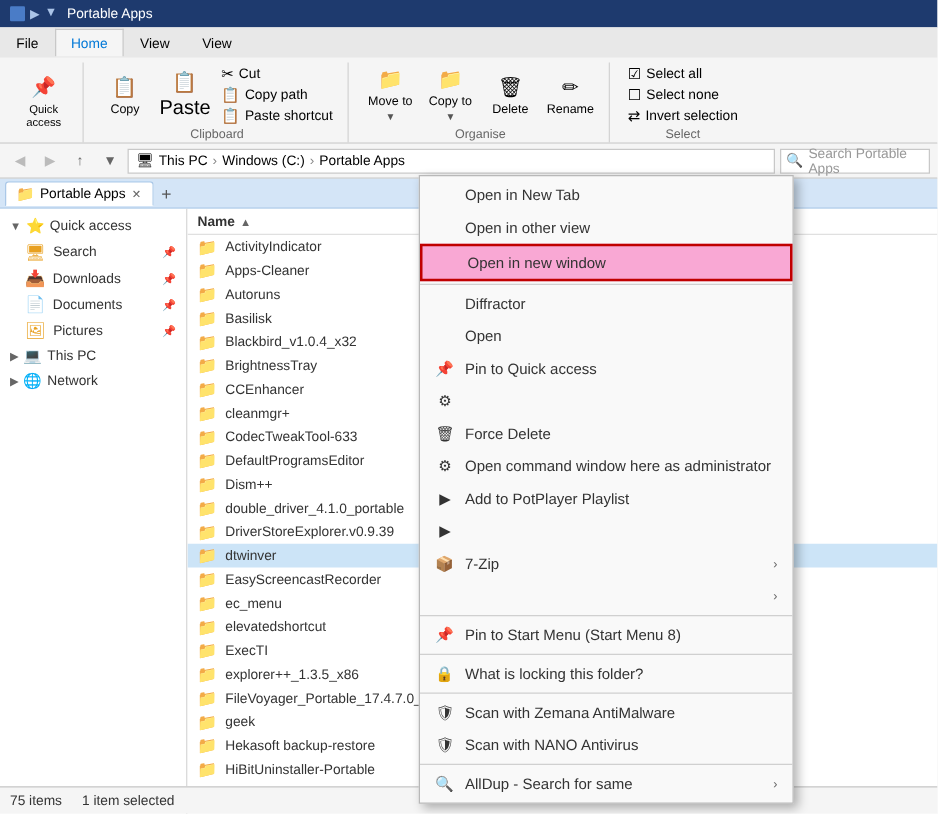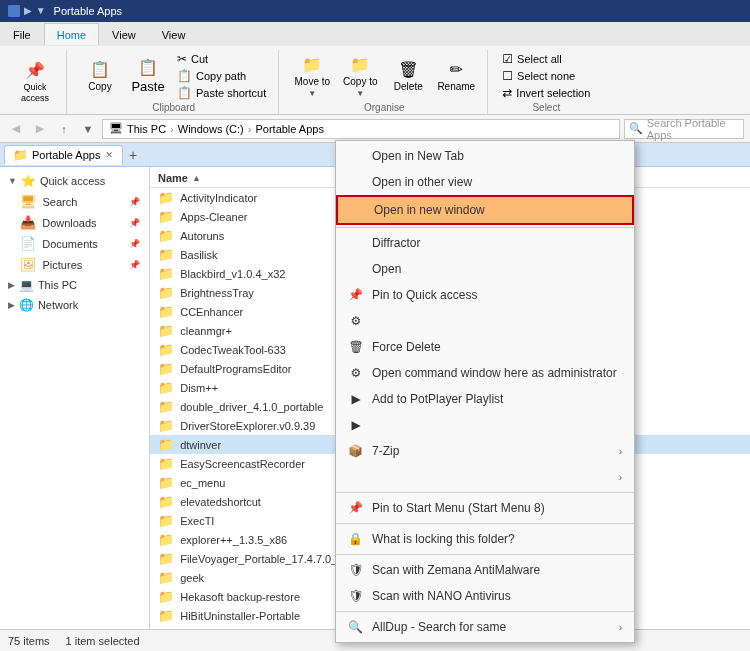--- a/index.html
+++ b/index.html
@@ -319,21 +319,21 @@
       align-items: center;
       padding: 5px 12px;
       cursor: pointer;
       font-size: 12px;
       color: #333;
       gap: 8px;
       position: relative;
     }
     .ctx-item.highlighted {
       border: 2px solid #c00000;
-      background: #fdba74;
+      background: #f9a8d4;
     }
     .ctx-separator {
       height: 1px;
       background: #d0d0d0;
       margin: 2px 0;
     }
     .ctx-icon {
       width: 16px;
       height: 16px;
       display: flex;
@@ -394,21 +394,21 @@
     </div>
 
     <div class="ribbon-group">
       <div class="ribbon-group-buttons">
         <div class="ribbon-btn-large">
           <span class="icon-shape">📋</span>
           <span style="font-size:10px">Copy</span>
         </div>
         <div class="ribbon-btn-large">
           <span class="icon-shape">📋</span>
-          <span style="font-size:13px">Paste</span>
+          <span style="font-size:16px">Paste</span>
         </div>
         <div class="ribbon-small-group">
           <div class="ribbon-btn-small">
             <span class="icon-small">✂</span>
             <span>Cut</span>
           </div>
           <div class="ribbon-btn-small">
             <span class="icon-small">📋</span>
             <span>Copy path</span>
           </div>

